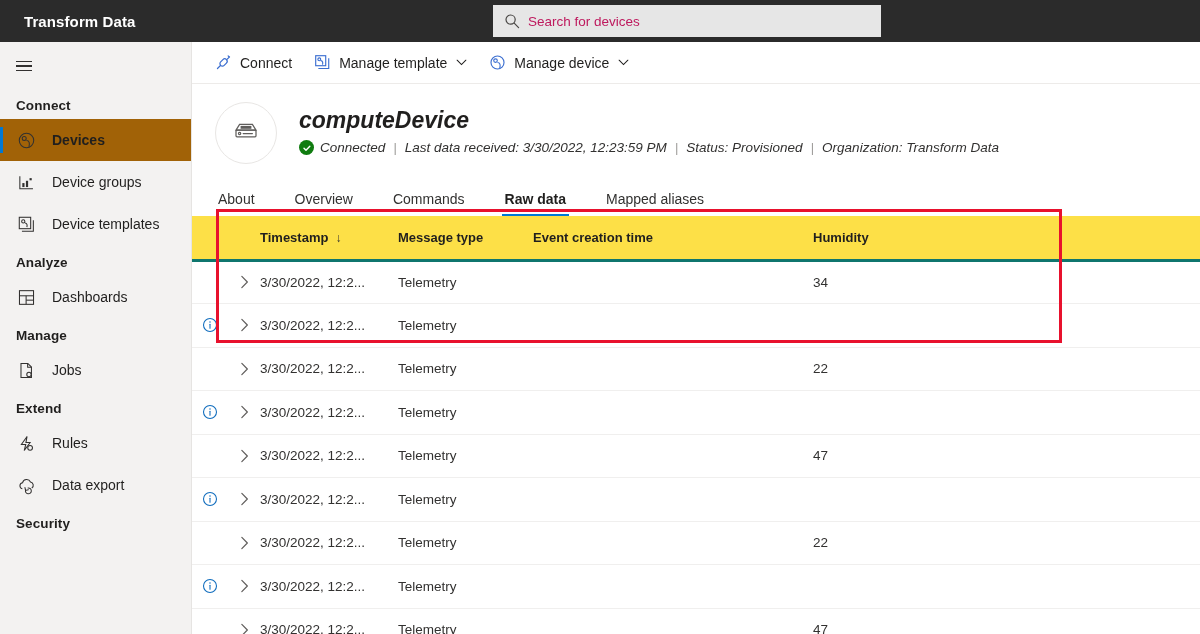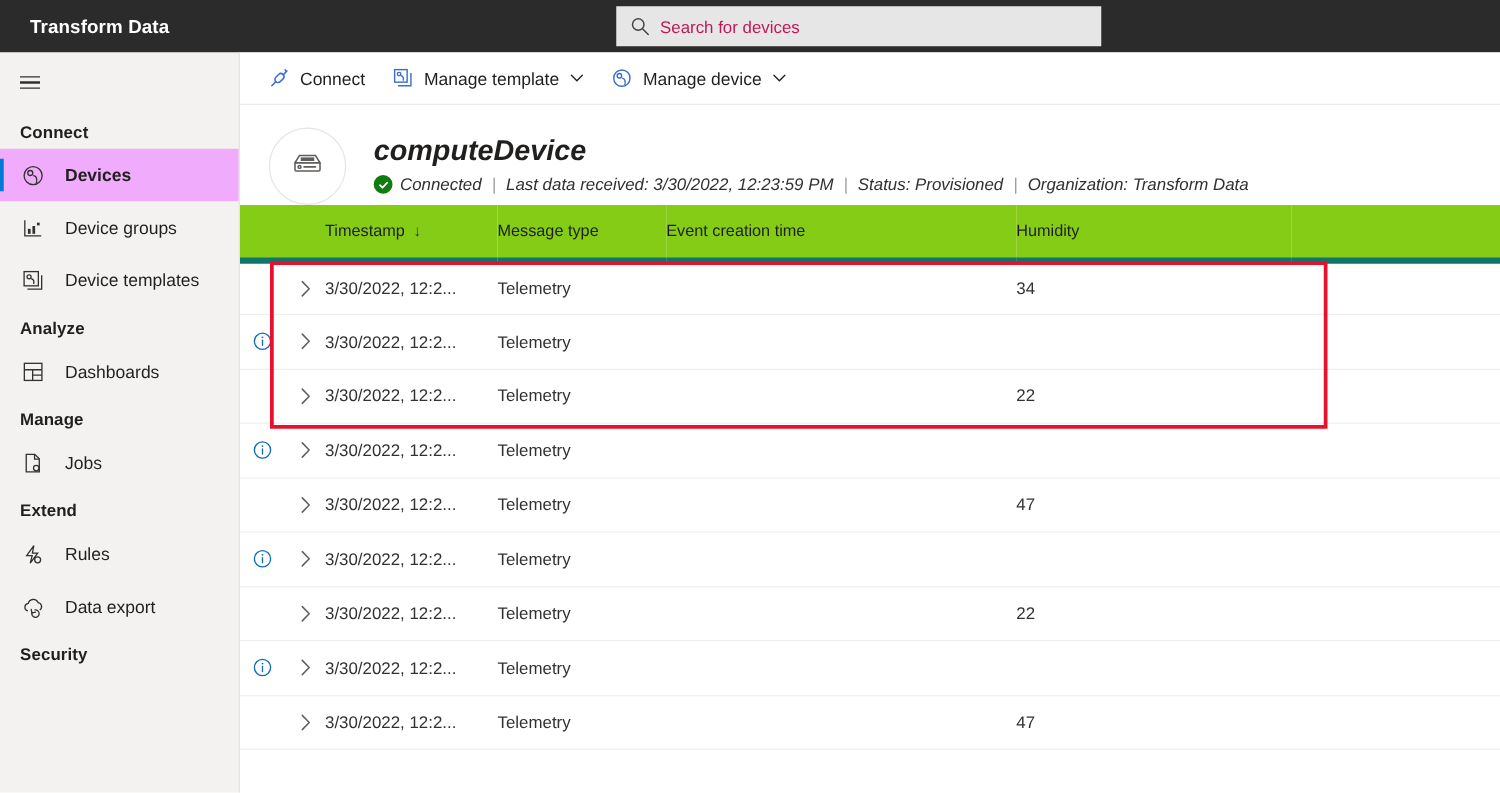--- a/index.html
+++ b/index.html
@@ -68,21 +68,21 @@
     padding: 10px 0 6px 16px;
     letter-spacing: .1px;
   }
   .navitem {
     position: relative;
     height: 42px;
     display: flex; align-items: center;
     padding-left: 16px;
     cursor: pointer;
   }
-  .navitem.selected { background: #f0abfc; }
+  .navitem.selected { background: #a16207; }
   .navitem.selected::before {
     content: "";
     position: absolute; left: 0; top: 8px;
     width: 3px; height: 26px;
     background: #0078d4;
   }
   .navicon {
     width: 20px; height: 20px;
     flex: 0 0 auto;
     margin-right: 16px;
@@ -186,23 +186,23 @@
 
   
   .tablearea {
     position: relative;
     margin-top: 0;
     height: 420px;
   }
   .grid { width: 100%; border-collapse: collapse; table-layout: fixed; }
   .grid th {
     height: 44px;
-    background: #84cc16;
-    border-bottom: 5px solid #0f766e;
-    font-size: 13px; font-weight: 400;
+    background: #fde047;
+    border-bottom: 3px solid #0f766e;
+    font-size: 13px; font-weight: 700;
     color: #201f1e;
     text-align: left;
     padding: 0;
     vertical-align: middle;
   }
   .grid td {
     height: 43.5px;
     border-bottom: 1px solid #f0efee;
     font-size: 13.5px;
     color: #323130;
@@ -436,20 +436,27 @@
         <span class="sep">|</span>
         <span>Last data received: 3/30/2022, 12:23:59 PM</span>
         <span class="sep">|</span>
         <span>Status: Provisioned</span>
         <span class="sep">|</span>
         <span>Organization: Transform Data</span>
       </div>
     </div>
   </div>
 
+  <div class="tabs">
+    <div class="tab">About</div>
+    <div class="tab">Overview</div>
+    <div class="tab">Commands</div>
+    <div class="tab active">Raw data</div>
+    <div class="tab">Mapped aliases</div>
+  </div>
 
   <div class="tablearea">
     <table class="grid">
       <colgroup>
         <col class="c-info">
           <col class="c-exp">
           <col class="c-ts">
         <col class="c-mt">
           <col class="c-ect">
           <col class="c-hum">

